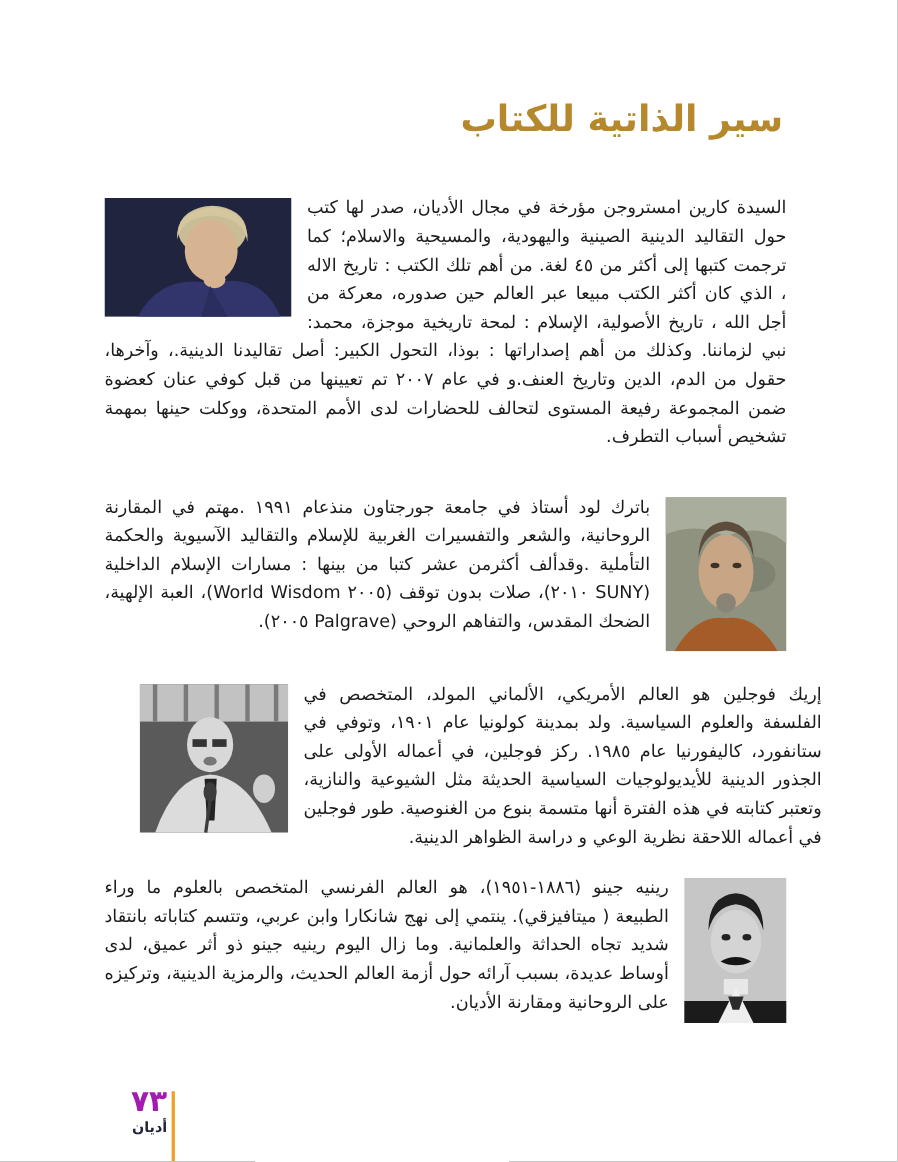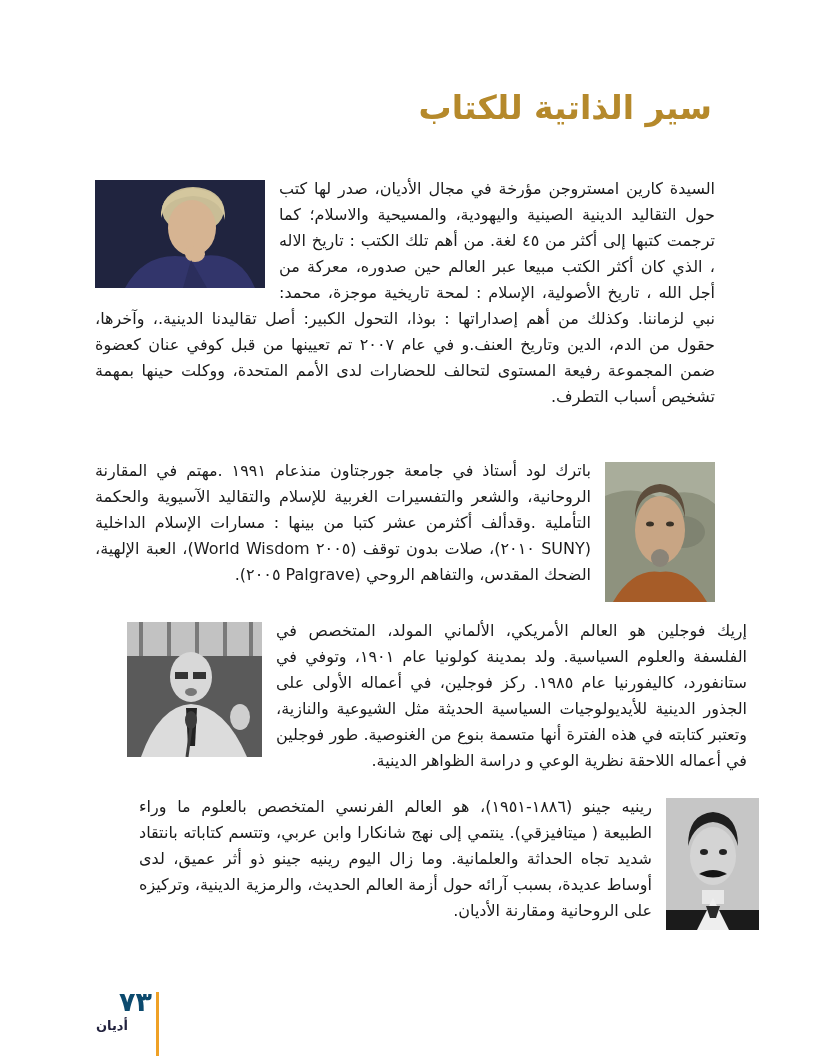--- a/index.html
+++ b/index.html
@@ -24,44 +24,44 @@
   .bio {
     position: absolute;
     left: 95px;
     width: 620px;
     direction: rtl;
     text-align: justify;
     font-size: 16px;
     line-height: 26px;
   }
   .bio-1 { top: 176px; }
-  .bio-2 { top: 458px; }
+  .bio-2 { top: 448px; }
   .bio-3 { top: 618px; margin-left: 32px; }
-  .bio-4 { top: 794px; margin-left: 44px; }
+  .bio-4 { top: 794px; }
   .bio b { font-weight: normal; }
   .photo { display: block; }
   .photo svg { display: block; }
   .photo-left  { float: left;  margin: 4px 14px 18px 0; }
   .photo-right { float: right; margin: 4px 0 12px 14px; }
   .footer { position: absolute; left: 0; top: 0; width: 816px; height: 1056px; pointer-events: none; }
   .page-number {
     position: absolute;
     left: 96px; top: 986px;
     width: 56px;
     text-align: right;
     font-size: 27px;
     font-weight: bold;
-    color: #0c4a6e;
+    color: #a21caf;
     direction: rtl;
   }
   .journal-name {
     position: absolute;
     left: 96px; top: 1018px;
     width: 56px;
-    text-align: left;
+    text-align: right;
     font-size: 13px;
     font-weight: bold;
     color: #23233f;
     direction: rtl;
   }
   .footer-rule {
     position: absolute;
     left: 156px; top: 992px;
     width: 2.5px; height: 64px;
     background: #efa126;

